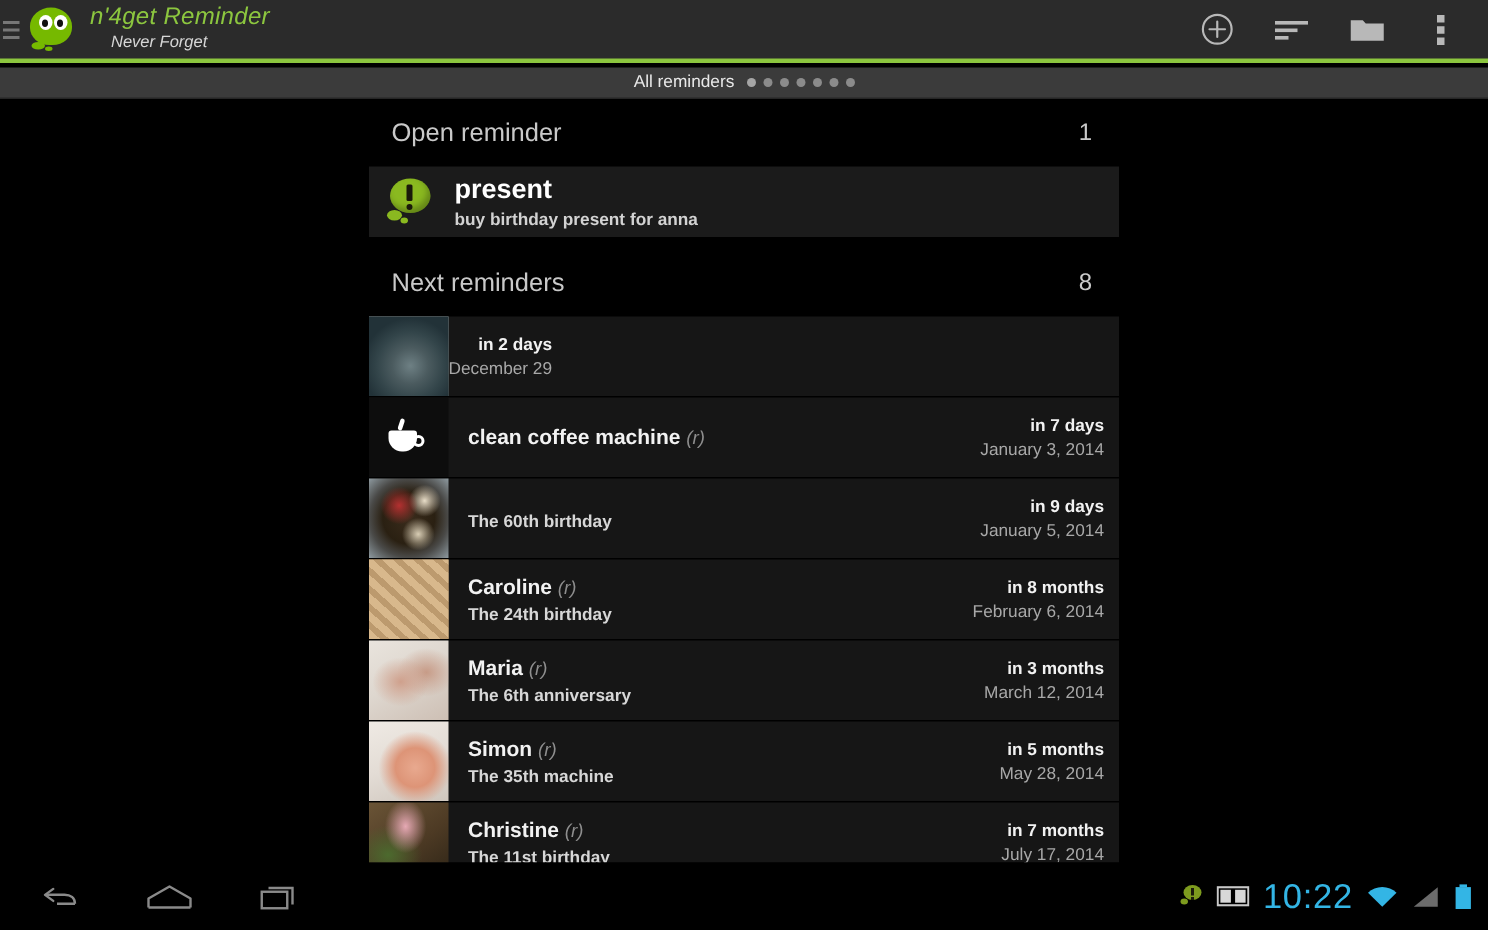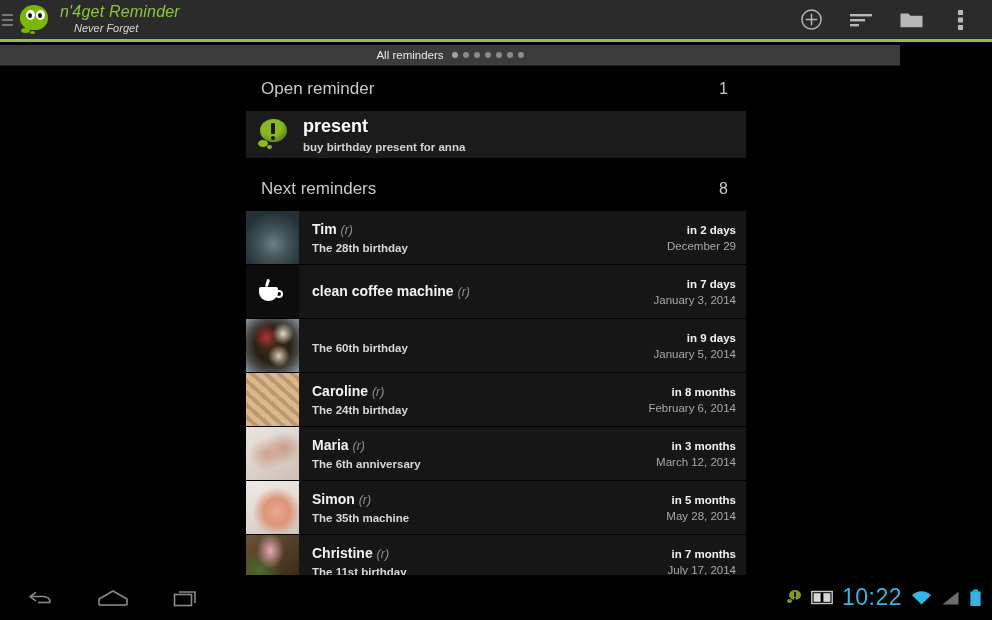--- a/index.html
+++ b/index.html
@@ -52,21 +52,21 @@
   .brand .t2{ color:#d6d6d6; font-size:11px; margin-top:2px; margin-left:14px; font-style:italic; }
 
   .tb-actions{ margin-left:auto; display:flex; align-items:center; gap:0; padding-right:6px; }
   .tb-btn{
     width:50px; height:42px; display:flex; align-items:center; justify-content:center;
   }
   .ic{ display:block; }
 
   
   .tabstrip{
-    position:absolute; left:0; top:45px; width:900px; height:21px;
+    position:absolute; left:0; top:45px; width:992px; height:21px;
     background:#3b3b3b;
     display:flex; align-items:center; justify-content:center;
     border-bottom:1px solid #262626;
   }
   .tabstrip .label{ color:#e9e9e9; font-size:11.5px; }
   .dots{ display:flex; align-items:center; gap:5px; margin-left:8px; }
   .dots i{ width:6px; height:6px; border-radius:50%; background:#8b8b8b; display:block; }
 
   
   .content{
@@ -283,24 +283,20 @@
       </div>
 
       <div class="section-head" style="margin-top:8px">
         <span class="st">Next reminders</span>
         <span class="sc">8</span>
       </div>
 
       <div id="rows">
           <div class="rrow">
             <div class="thumb th-tree"></div>
-            <div class="rtext">
-              <div class="rtitle">Tim <span class="rtag">(r)</span></div>
-              <div class="rsub">The 28th birthday</div>
-            </div>
             <div class="rright">
               <div class="rwhen">in 2 days</div>
               <div class="rdate">December 29</div>
             </div>
           </div>
           <div class="rrow noicon">
             <div class="thumb">
               <span class="cup">
                 <span class="steam"></span>
                 <span class="body"></span>

